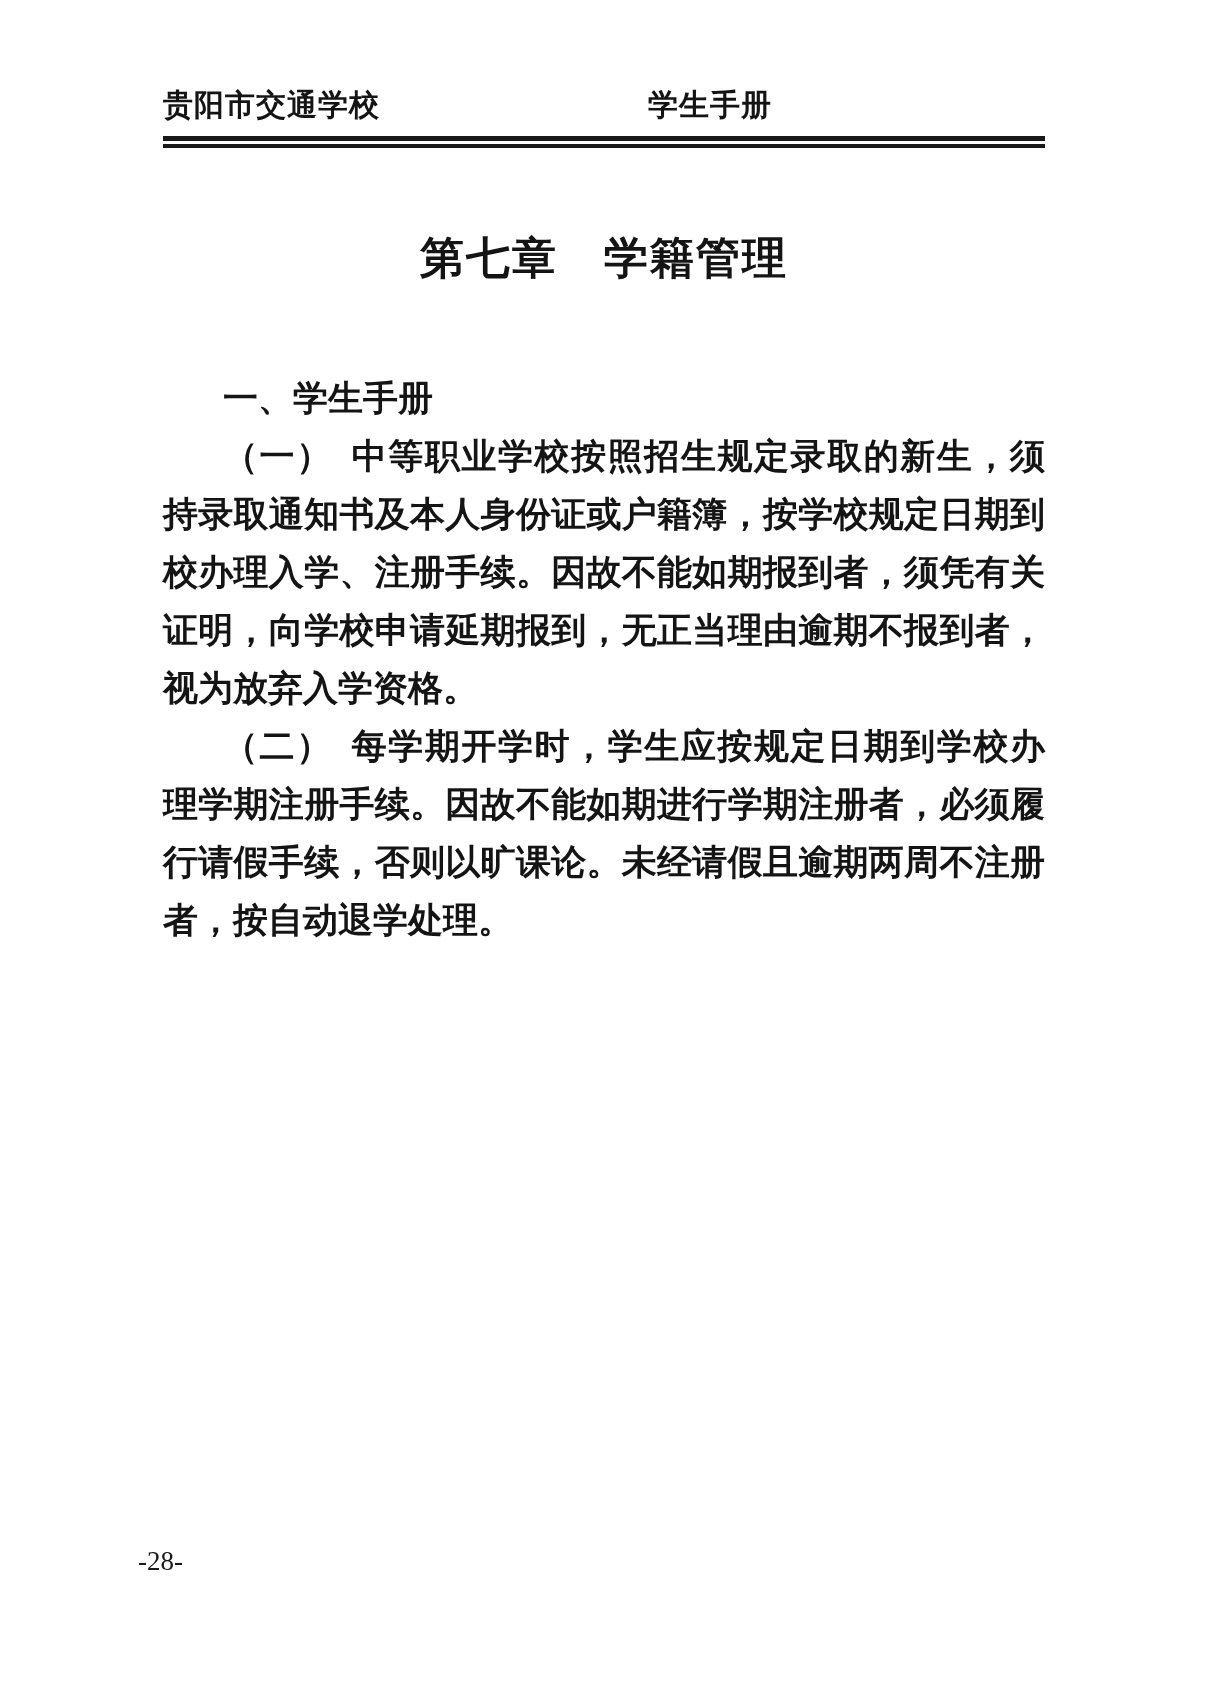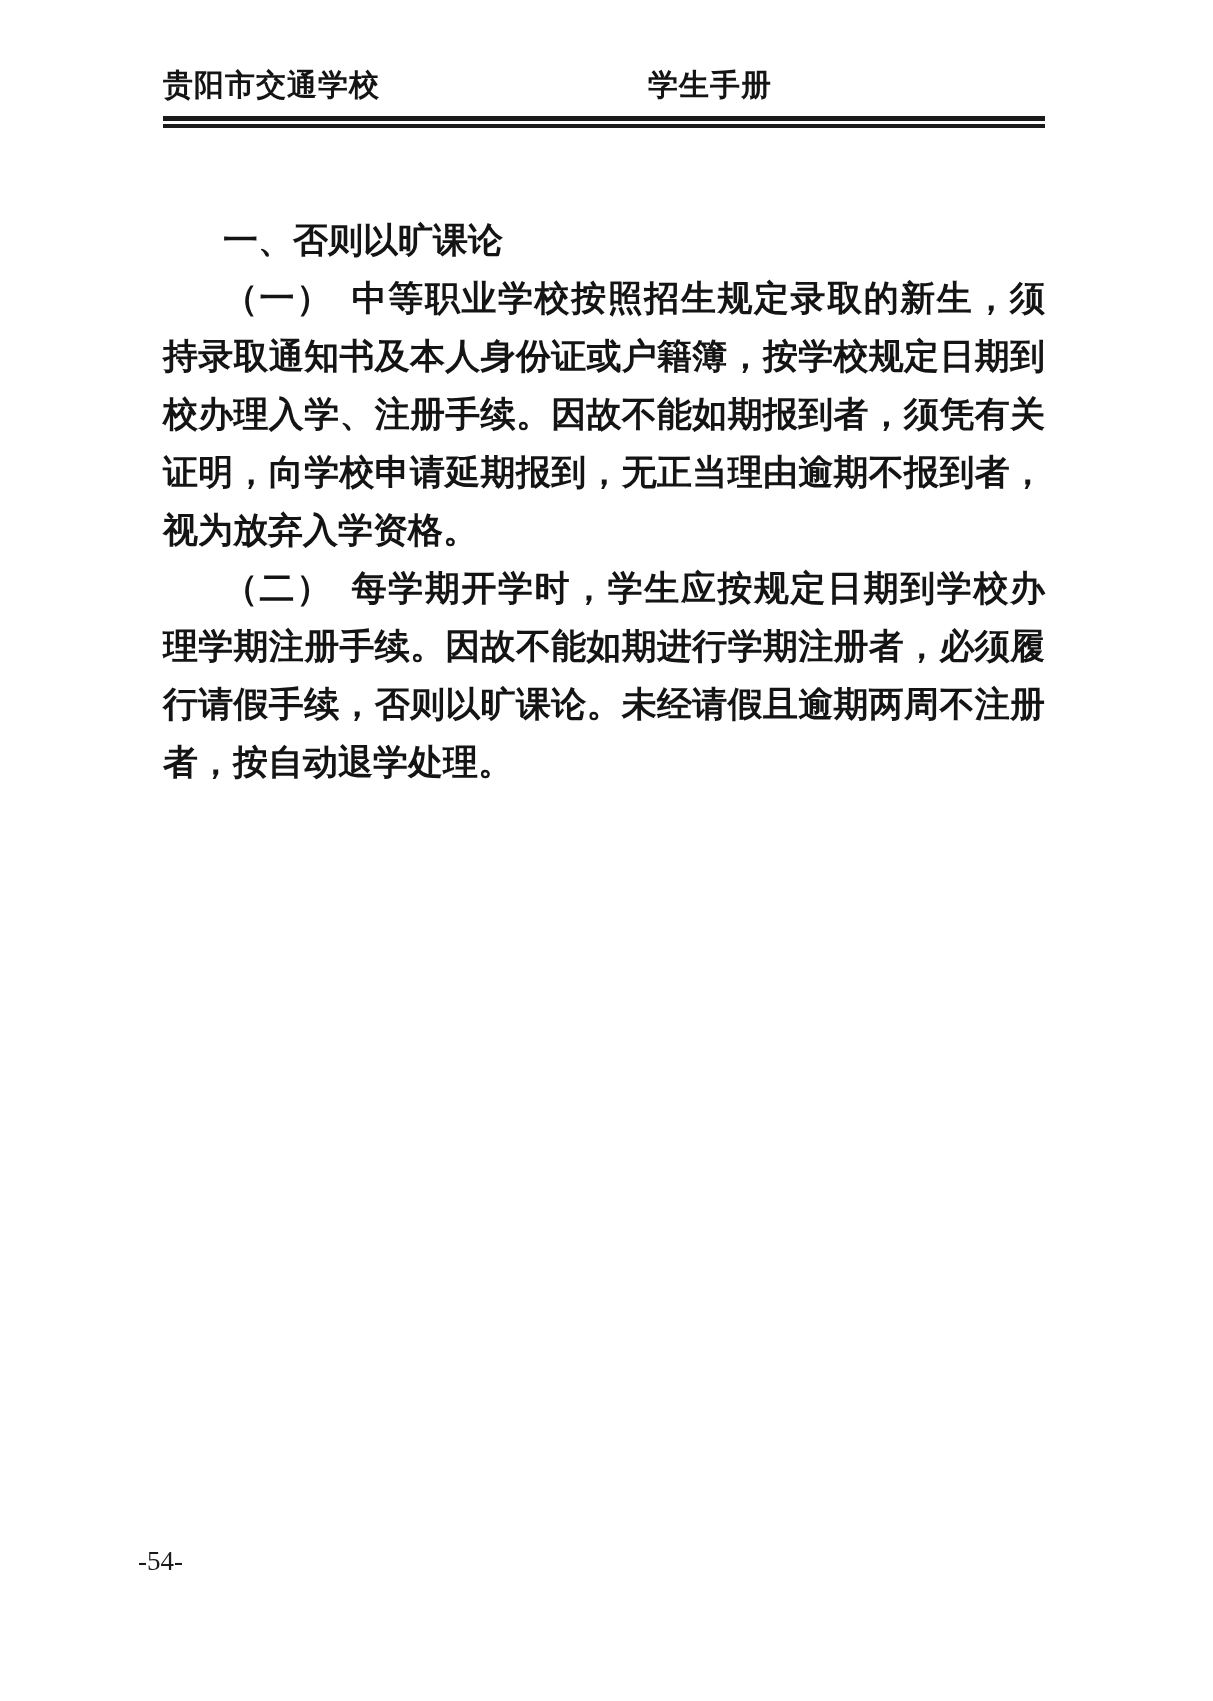--- a/index.html
+++ b/index.html
@@ -14,21 +14,21 @@
     background: #ffffff;
     color: #141414;
     font-family: "Liberation Sans", sans-serif;
     overflow: hidden;
   }
   .content {
     position: absolute;
     left: 163px;
     top: 0;
     width: 882px;
-    padding-top: 68px;
+    padding-top: 88px;
   }
   .header {
     position: relative;
     height: 40px;
     font-size: 30px;
     line-height: 34px;
     font-weight: bold;
     letter-spacing: 1px;
   }
   .header .school { position: absolute; left: 0; top: 0; }
@@ -76,23 +76,24 @@
 <div class="page">
   <div class="content">
 
     <div class="header">
       <span class="school">贵阳市交通学校</span>
       <span class="handbook">学生手册</span>
     </div>
 
     <div class="rule"></div>
 
+    <h1 class="title">第七章　学籍管理</h1>
 
     <div class="bodytext">
-      <p class="section-heading">一、否则以旷课论</p>
+      <p class="section-heading">一、学生手册</p>
       <p class="para">（一） 中等职业学校按照招生规定录取的新生，须持录取通知书及本人身份证或户籍簿，按学校规定日期到校办理入学、注册手续。因故不能如期报到者，须凭有关证明，向学校申请延期报到，无正当理由逾期不报到者，视为放弃入学资格。</p>
       <p class="para">（二） 每学期开学时，学生应按规定日期到学校办理学期注册手续。因故不能如期进行学期注册者，必须履行请假手续，否则以旷课论。未经请假且逾期两周不注册者，按自动退学处理。</p>
     </div>
 
   </div>
 
-  <div class="pageno">-54-</div>
+  <div class="pageno">-28-</div>
 </div>
 
 </body></html>

